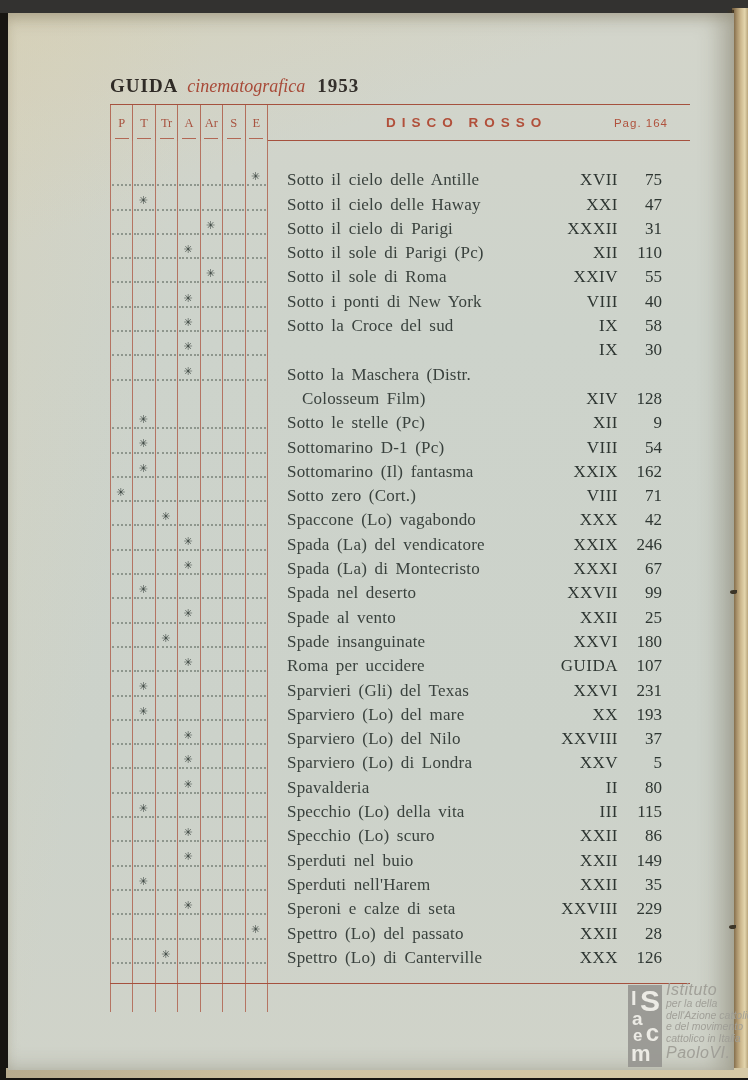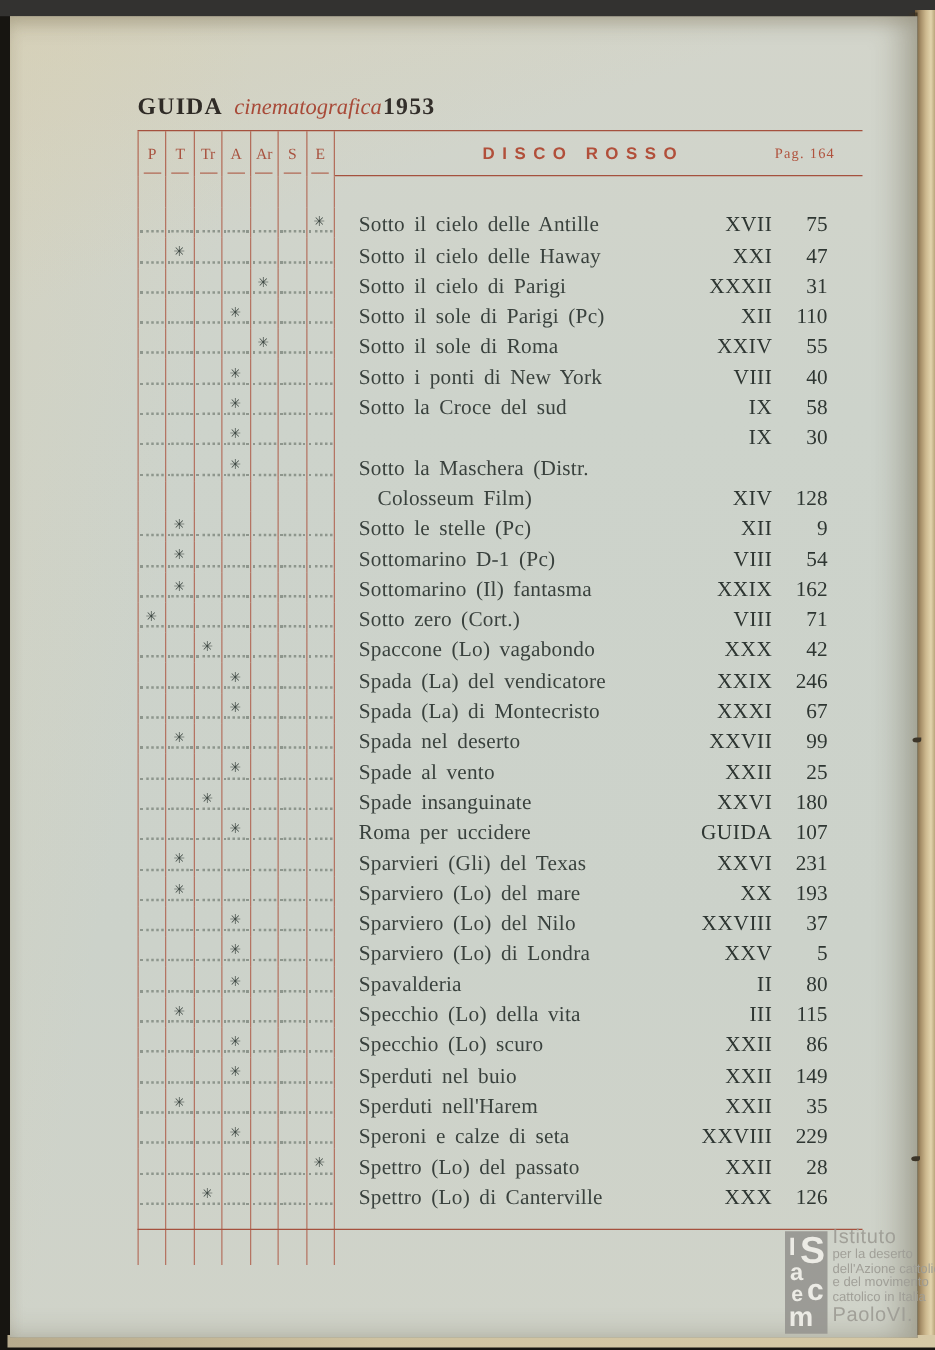--- a/index.html
+++ b/index.html
@@ -25,36 +25,36 @@
     background:
       linear-gradient(160deg, rgba(214,206,176,.55) 0%, rgba(214,206,176,0) 18%),
       linear-gradient(100deg, rgba(215,209,185,.5) 0%, rgba(206,211,203,0) 22%),
       linear-gradient(180deg,#d3d5cb 0%, #cdd3cb 30%, #ccd2ca 70%, #d0d3c9 100%);
     box-shadow:inset -14px 0 22px rgba(70,58,34,.28), inset 0 6px 10px rgba(120,105,70,.18);
   }
   
   .running-head{position:absolute;left:102px;top:62px;white-space:nowrap;}
   .rh-brand{font-weight:bold;font-size:19px;letter-spacing:1px;color:#2f2b26;}
   .rh-italic{font-style:italic;font-size:18px;color:#a84a38;margin-left:9px;}
-  .rh-year{font-weight:bold;font-size:19px;color:#332f2b;margin-left:1px;letter-spacing:1px;}
+  .rh-year{font-weight:bold;font-size:19px;color:#332f2b;margin-left:12px;letter-spacing:1px;}
   
   .itable{position:absolute;left:102px;top:91px;width:580px;height:880px;}
   .rule-top{position:absolute;left:0;top:0;width:100%;height:0;border-top:1.5px solid #a5513e;}
   .rule-bottom{position:absolute;left:0;bottom:0;width:100%;height:0;border-top:1.5px solid #a5513e;}
   .thead{position:absolute;left:0;top:1px;height:36px;width:100%;display:flex;}
   .star-heads{width:158px;display:flex;}
   .head-cell{position:relative;flex:1;border-left:1px solid rgba(174,92,72,.85);
     display:flex;align-items:center;justify-content:center;}
   .head-cell:last-child{border-right:1px solid rgba(174,92,72,.85);}
   .head-letter{font-size:12.5px;color:#a8523f;}
   .head-dash{position:absolute;bottom:2px;left:50%;margin-left:-7px;width:14px;border-top:1px solid rgba(174,92,72,.9);}
   .thead-right{flex:1;position:relative;border-bottom:1.5px solid #a5513e;
     display:flex;align-items:center;}
   .section-title{margin-left:118px;font-size:13.5px;font-weight:bold;letter-spacing:6px;color:#b14f3a;font-family:"Liberation Sans",sans-serif;}
-  .pag-label{position:absolute;right:22px;font-size:11.5px;color:#b0523d;font-family:Liberation Serif, serif;letter-spacing:1px;}
+  .pag-label{position:absolute;right:22px;font-size:11.5px;color:#b0523d;font-family:Liberation Sans, sans-serif;letter-spacing:1px;}
   .tbody{position:absolute;left:0;top:37px;bottom:1px;width:100%;display:flex;flex-direction:column;}
   .row{display:flex;height:24.3px;flex:none;}
   .row.filler-top{height:25px;}
   .row.filler-bottom{flex:1;height:auto;}
   .stars{width:158px;display:flex;}
   .cell{position:relative;flex:1;border-left:1px solid rgba(174,92,72,.8);}
   .cell:last-child{border-right:1px solid rgba(174,92,72,.8);}
   .cell .dots{position:absolute;left:1px;right:1px;bottom:4px;border-bottom:2px dotted rgba(120,130,120,.75);}
   .star-mark{position:absolute;left:50%;top:50%;transform:translate(-58%,-58%);font-size:11px;color:#3d4742;}
   .entry{flex:1;display:flex;align-items:flex-end;padding-left:19px;}
@@ -67,21 +67,21 @@
     font-family:"Liberation Sans",sans-serif;}
   .wm-logo{position:absolute;left:0;top:4px;width:34px;height:82px;background:rgba(148,147,142,.88);}
   .wm-logo span{position:absolute;color:#ecebe5;font-weight:bold;line-height:1;}
   .wm-l-i{left:3px;top:3px;font-size:20px;}
   .wm-l-s{right:2px;top:1px;font-size:30px;}
   .wm-l-a{left:4px;top:24px;font-size:19px;}
   .wm-l-e{left:5px;top:42px;font-size:17px;}
   .wm-l-c{right:3px;top:36px;font-size:24px;}
   .wm-l-m{left:3px;bottom:2px;font-size:22px;}
   .wm-text{position:absolute;left:38px;top:0;width:82px;color:rgba(158,157,150,.95);}
-  .wm-line{font-size:10.5px;line-height:11.5px;white-space:nowrap;}
+  .wm-line{font-size:10.5px;line-height:11.5px;white-space:nowrap;font-style:italic;}
   .wm-line.big{font-size:16px;line-height:17px;letter-spacing:.5px;}
   .thread{position:absolute;width:7px;height:4px;background:#3c3528;border-radius:50% 0 50% 50%;}
 </style>
 </head>
 <body>
 
 <div class="top-band"></div>
 <div class="edge-strip"></div>
 <div class="gutter-crease"></div>
 <div class="bottom-strip"></div>
@@ -1181,19 +1181,19 @@
   <div class="wm-logo">
     <span class="wm-l-i">I</span>
     <span class="wm-l-s">S</span>
     <span class="wm-l-a">a</span>
     <span class="wm-l-e">e</span>
     <span class="wm-l-c">c</span>
     <span class="wm-l-m">m</span>
   </div>
   <div class="wm-text">
     <div class="wm-line big">Istituto</div>
-    <div class="wm-line">per la deserto</div>
+    <div class="wm-line">per la della</div>
     <div class="wm-line">dell'Azione cattolica</div>
     <div class="wm-line">e del movimento</div>
     <div class="wm-line">cattolico in Italia</div>
     <div class="wm-line big">PaoloVI.</div>
   </div>
 </div>
 
 </body></html>

